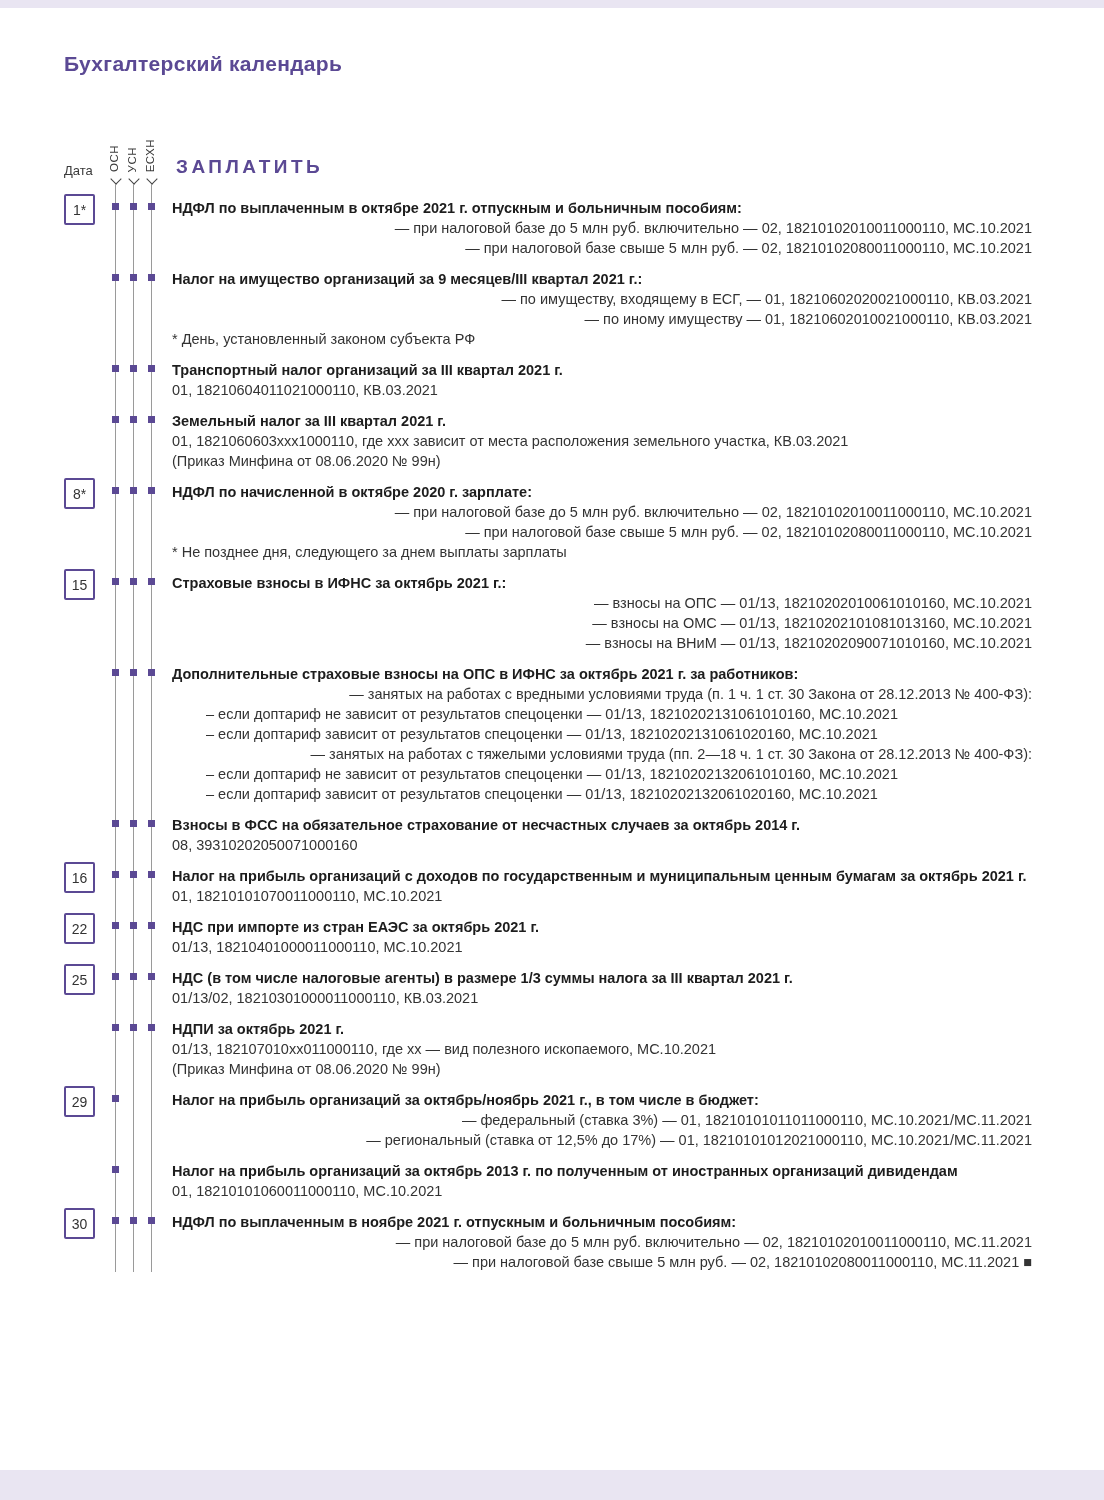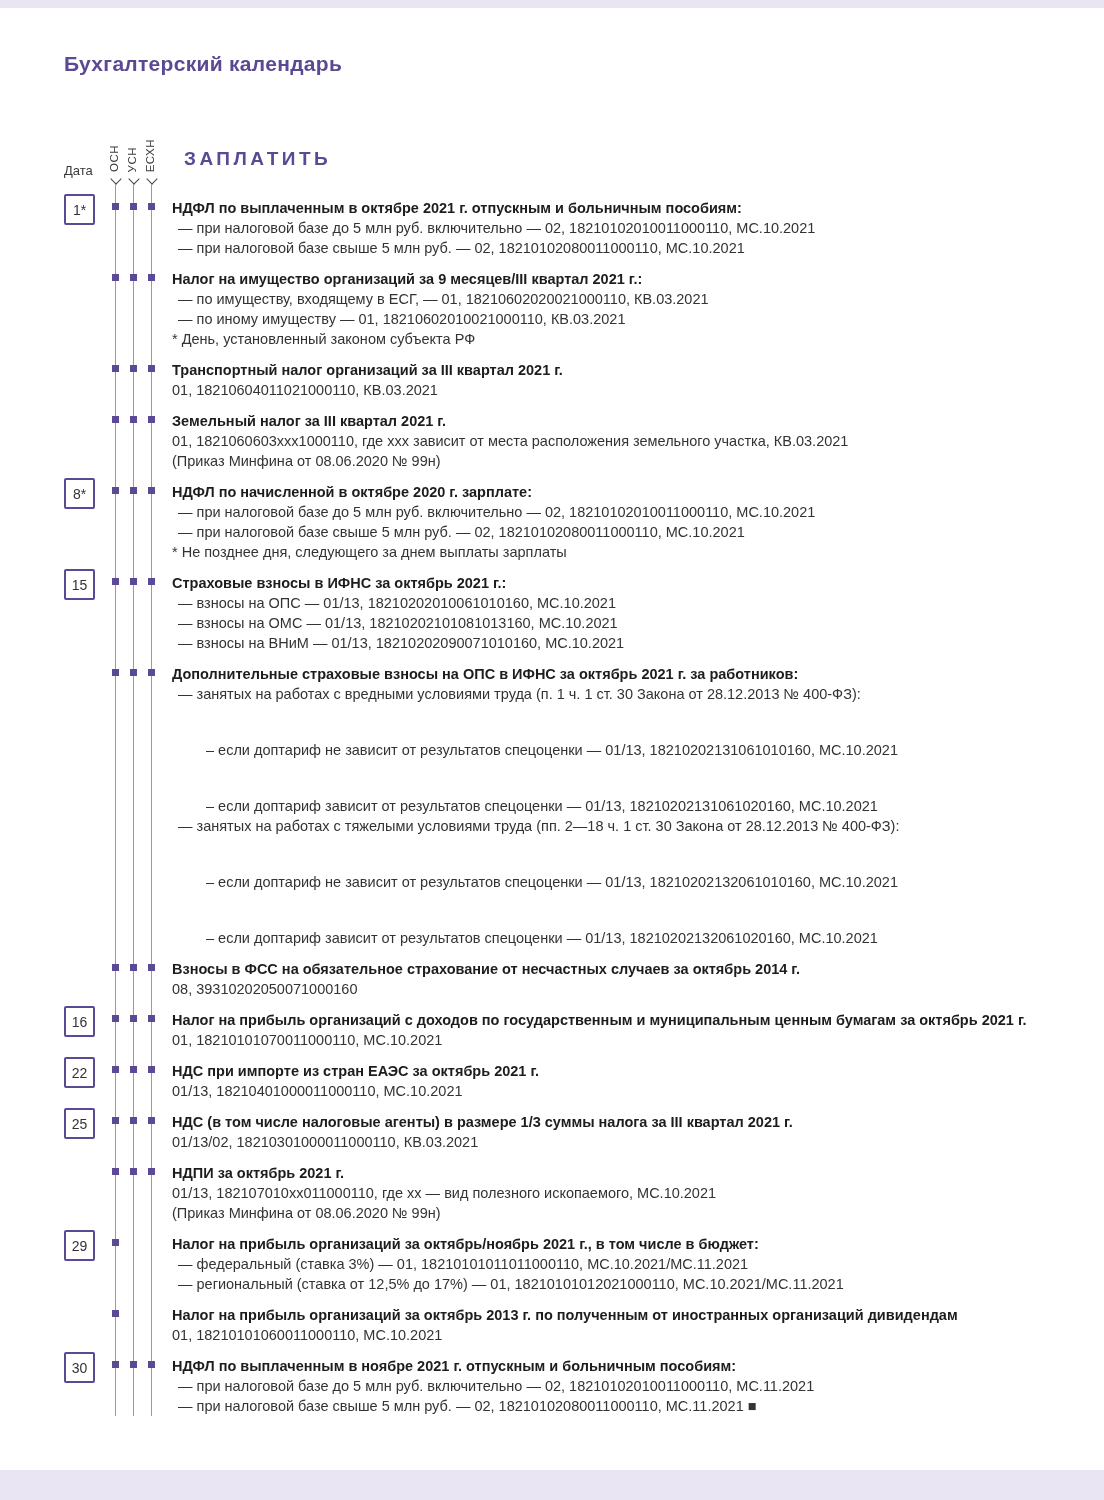--- a/index.html
+++ b/index.html
@@ -25,40 +25,40 @@
     position:absolute; bottom:12px;
     font-size:11.5px; color:#3a3a3a; letter-spacing:.5px;
     writing-mode:vertical-rl; transform:rotate(180deg); transform-origin:center;
   }
   .chevron {
     position:absolute; bottom:1px; width:7px; height:7px;
     border-left:1.5px solid #444; border-bottom:1.5px solid #444;
     transform:rotate(-45deg);
   }
   .pay-header {
-    position:absolute; left:108px; bottom:2px; margin:12px;
+    position:absolute; left:108px; bottom:2px; margin:4px;
     font-size:19px; font-weight:bold; letter-spacing:3.5px;
     color:var(--accent,#5b4994);
   }
   .entries { position:relative; padding-top:14px; }
   .vline { position:absolute; top:0; bottom:0; width:1px; background:#9a9a9a; }
   .entry { display:flex; align-items:flex-start; margin-bottom:11px; position:relative; }
   .date-cell { width:48px; flex:0 0 48px; }
   .date-box {
     width:27px; height:27px; margin-top:-4px;
     border:2px solid var(--accent,#5b4994); border-radius:2px;
     display:flex; align-items:center; justify-content:center;
     font-size:14px; color:#333; background:#fff; position:relative;
   }
   .marks-cell { width:60px; flex:0 0 60px; position:relative; height:12px; margin-top:5px; }
   .mark { position:absolute; width:7px; height:7px; top:0; background:var(--accent,#5b4994); }
   .text-cell { flex:1; max-width:860px; font-size:14.5px; line-height:20px; color:#333; }
   .entry-title { font-weight:bold; color:#1d1d1d; }
-  .entry-line.ind1 { padding-left:6px; }
-  .entry-line.ind2 { padding-left:34px;margin-top:36px; }
+  .entry-line.ind1 { padding-left:6px;text-align:right; }
+  .entry-line.ind2 { padding-left:34px; }
 </style>
 </head>
 <body>
 
 <div class="strip-top"></div>
 
 <h1 class="page-title">Бухгалтерский календарь</h1>
 
 <div class="calendar">
   <div class="cal-header">

